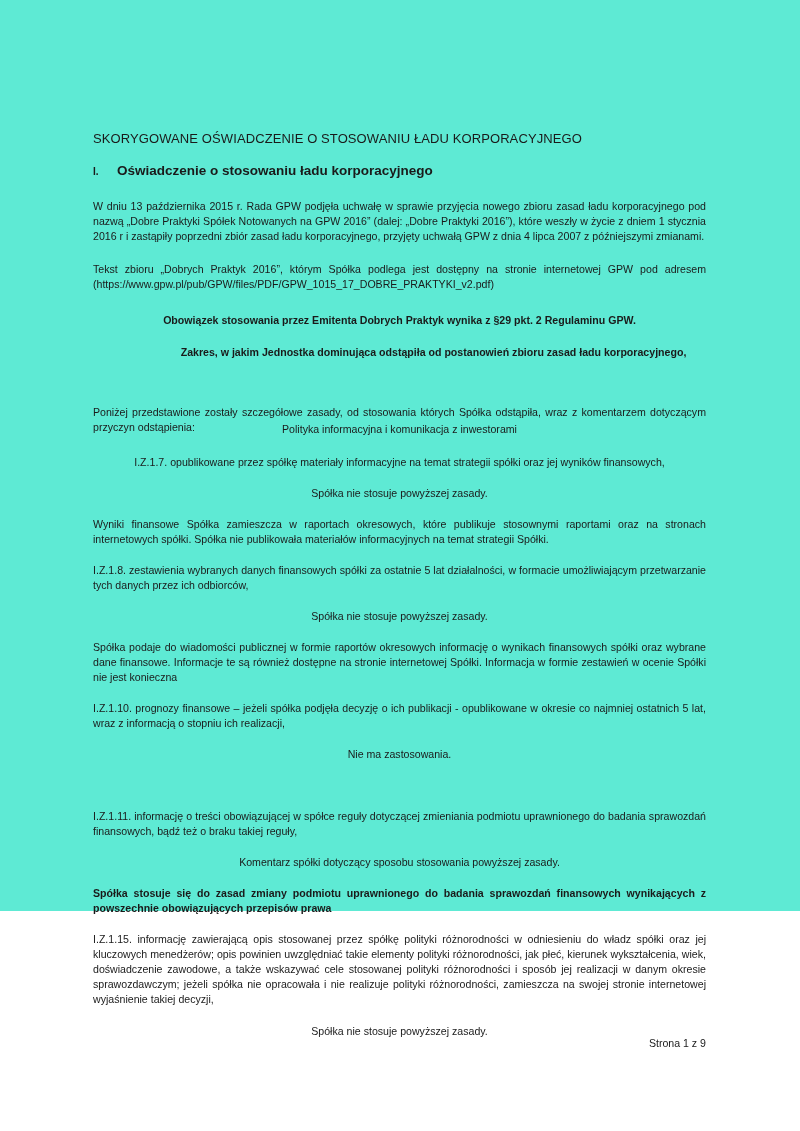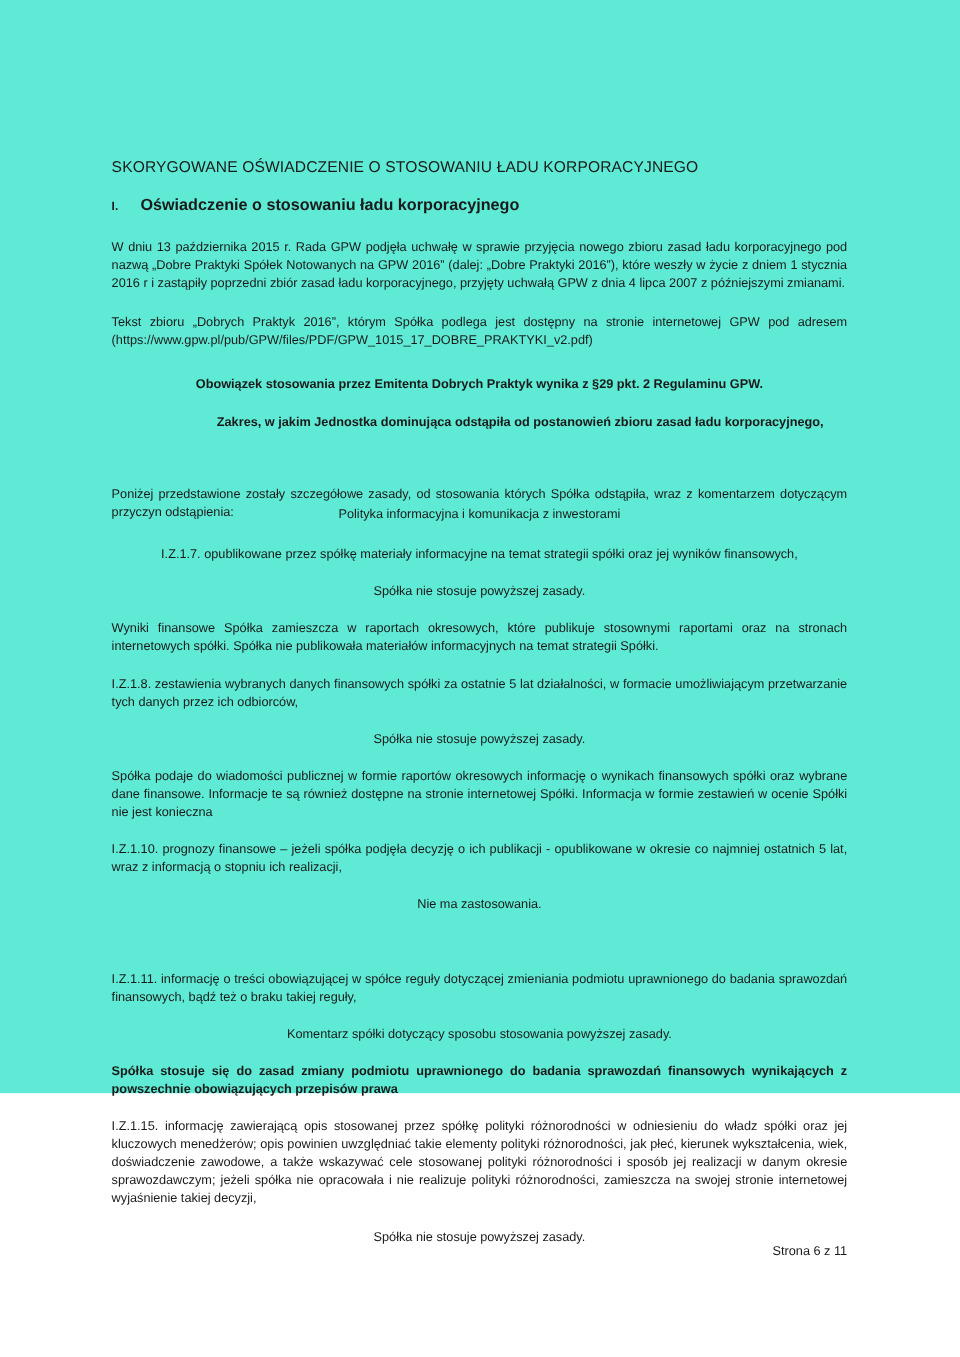--- a/index.html
+++ b/index.html
@@ -50,14 +50,14 @@
   <p class="p left" style="top:609px;">Spółka nie stosuje powyższej zasady.</p>
   <p class="p" style="top:640px;">Spółka podaje do wiadomości publicznej w formie raportów okresowych informację o wynikach finansowych spółki oraz wybrane dane finansowe. Informacje te są również dostępne na stronie internetowej Spółki. Informacja w formie zestawień w ocenie Spółki nie jest konieczna</p>
   <p class="p" style="top:701px;">I.Z.1.10. prognozy finansowe – jeżeli spółka podjęła decyzję o ich publikacji - opublikowane w okresie co najmniej ostatnich 5 lat, wraz z informacją o stopniu ich realizacji,</p>
   <p class="p left" style="top:747px;">Nie ma zastosowania.</p>
   <p class="p" style="top:809px;">I.Z.1.11. informację o treści obowiązującej w spółce reguły dotyczącej zmieniania podmiotu uprawnionego do badania sprawozdań finansowych, bądź też o braku takiej reguły,</p>
   <p class="p left" style="top:855px;">Komentarz spółki dotyczący sposobu stosowania powyższej zasady.</p>
   <p class="p" style="top:886px;font-weight:bold;">Spółka stosuje się do zasad zmiany podmiotu uprawnionego do badania sprawozdań finansowych wynikających z powszechnie obowiązujących przepisów prawa</p>
   <p class="p" style="top:932px;">I.Z.1.15. informację zawierającą opis stosowanej przez spółkę polityki różnorodności w odniesieniu do władz spółki oraz jej kluczowych menedżerów; opis powinien uwzględniać takie elementy polityki różnorodności, jak płeć, kierunek wykształcenia, wiek, doświadczenie zawodowe, a także wskazywać cele stosowanej polityki różnorodności i sposób jej realizacji w danym okresie sprawozdawczym; jeżeli spółka nie opracowała i nie realizuje polityki różnorodności, zamieszcza na swojej stronie internetowej wyjaśnienie takiej decyzji,</p>
   <p class="p left" style="top:1024px;">Spółka nie stosuje powyższej zasady.</p>
 
-  <div class="footer">Strona 6 z 11</div>
+  <div class="footer">Strona 1 z 9</div>
 </div>
 
 </body></html>

